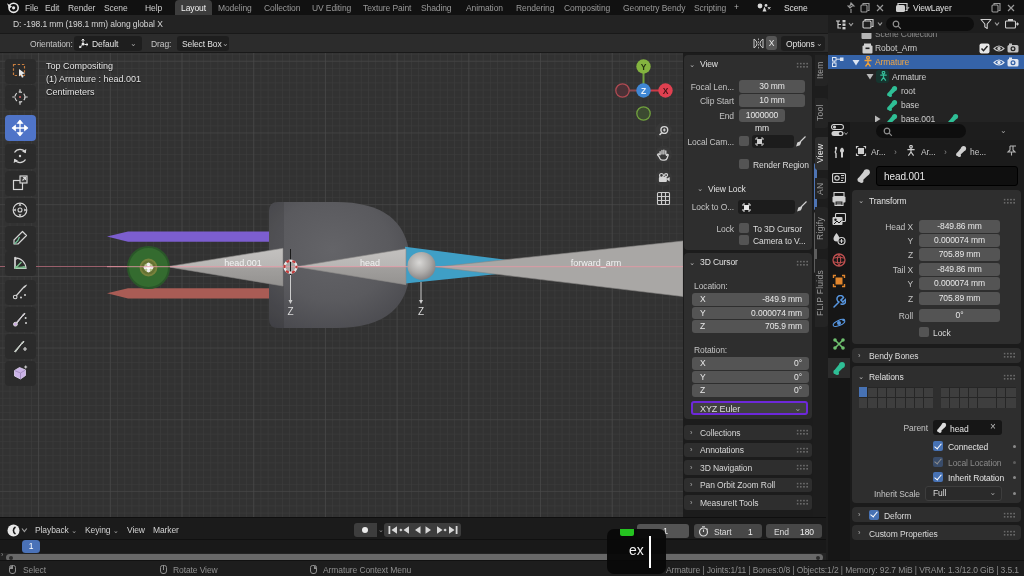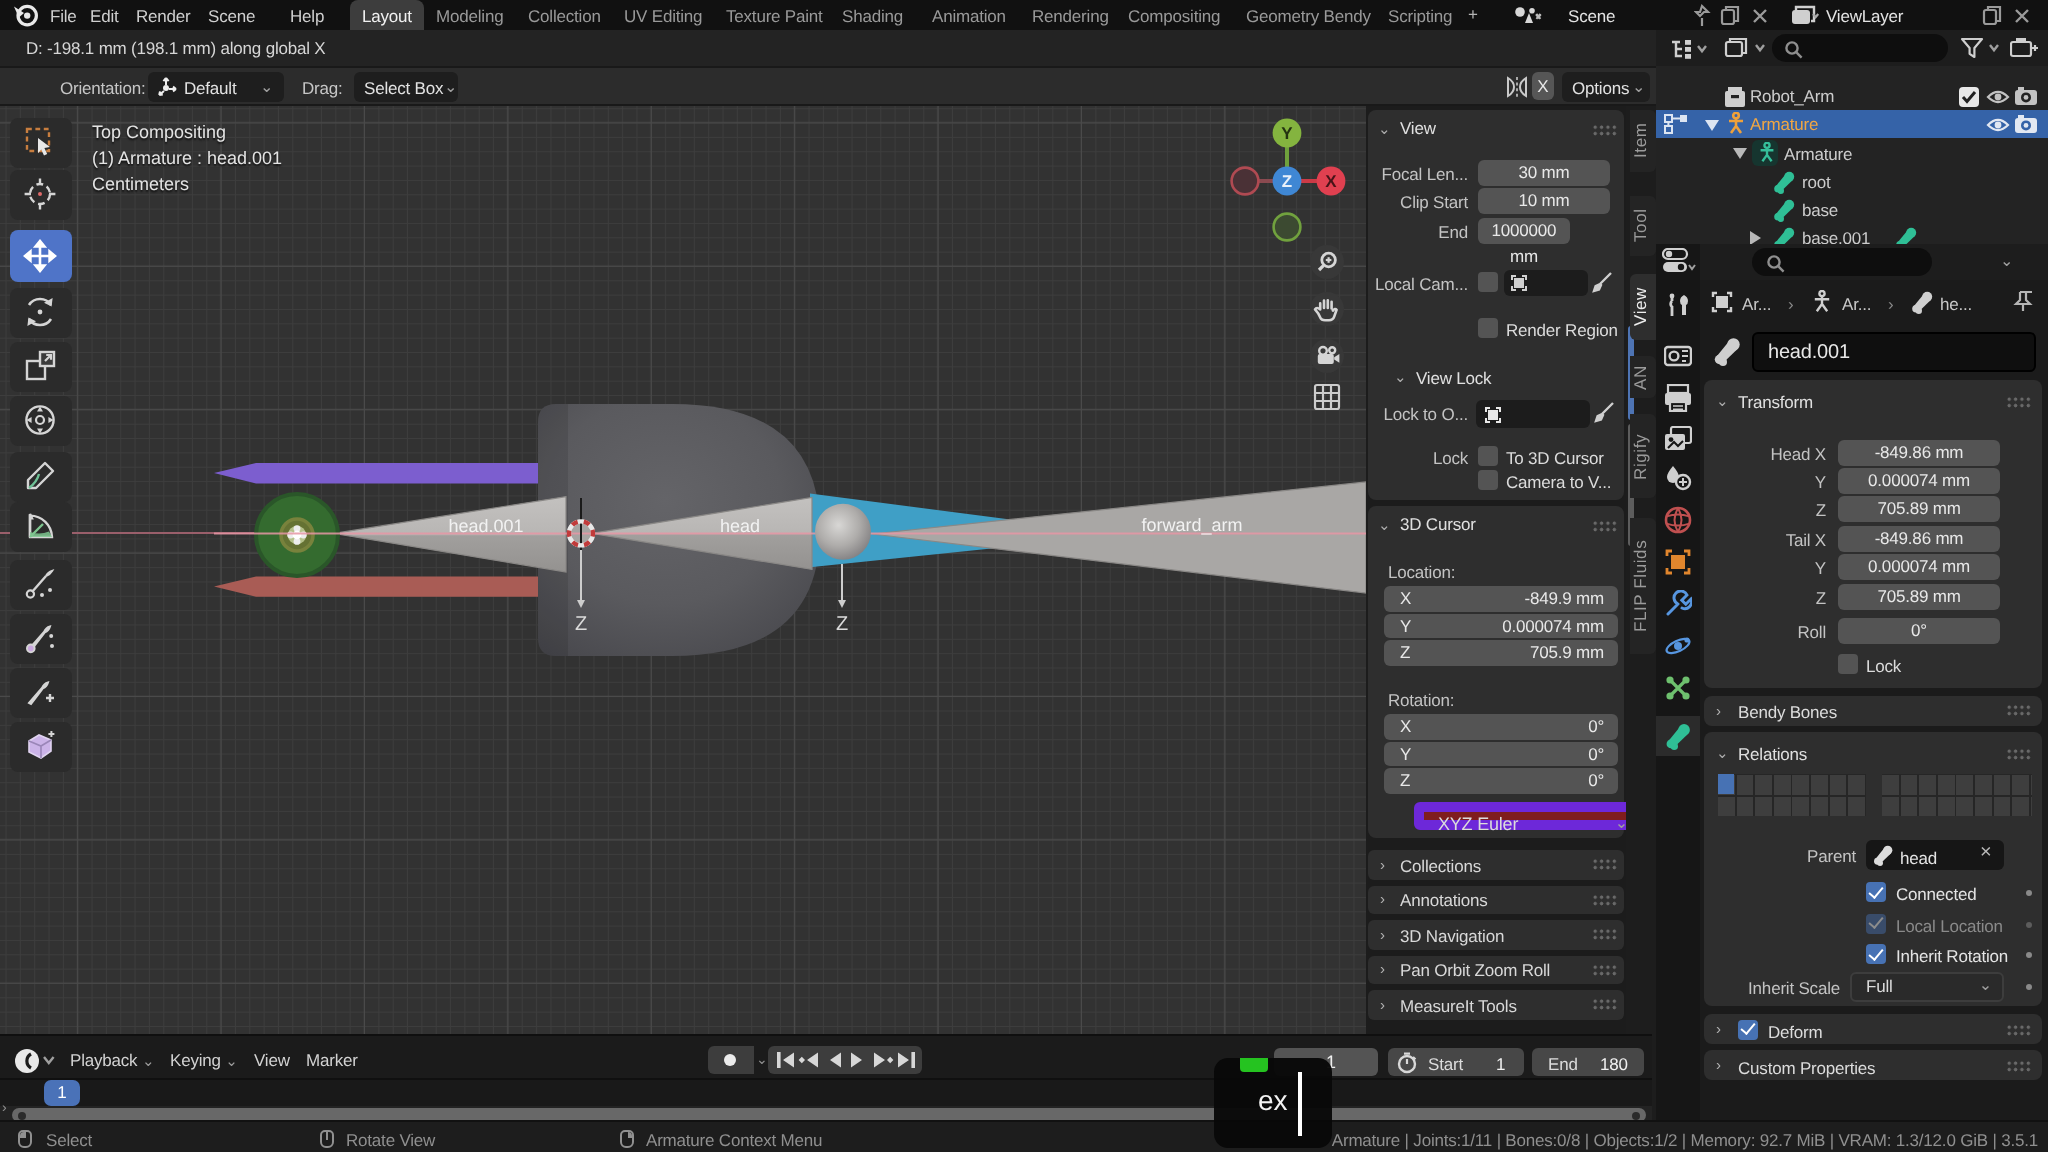--- a/index.html
+++ b/index.html
@@ -376,21 +376,21 @@
         <span style="position:absolute;right:7px">0°</span>
       </div>
   <div class="fld" style="left:9px;top:317.5px;width:117px;height:12.5px;text-align:left">
         <span style="position:absolute;left:8px">Y</span>
         <span style="position:absolute;right:7px">0°</span>
       </div>
   <div class="fld" style="left:9px;top:331px;width:117px;height:12.5px;text-align:left">
         <span style="position:absolute;left:8px">Z</span>
         <span style="position:absolute;right:7px">0°</span>
       </div>
-  <div class="ab" style="left:24px;top:348px;width:117px;height:14px;background:#7f1d1d;border:5px solid #6d28d9;border-radius:3px;color:#dcdcdc;font-size:9px;line-height:12px">
+  <div class="ab" style="left:8px;top:348px;width:117px;height:14px;background:#404040;border:2px solid #6d28d9;border-radius:3px;color:#dcdcdc;font-size:9px;line-height:12px">
         <span style="position:absolute;left:7px">XYZ Euler</span>
         <span style="position:absolute;right:5px;font-size:8px;color:#9f9f9f">⌄</span>
       </div>
 
   <div class="cp" style="top:372px">
         <span class="a">›</span>
         <span class="t">Collections</span>
         <span class="grip" style="left:112px;top:4px"></span>
       </div>
   <div class="cp" style="top:389.5px">
@@ -425,20 +425,27 @@
   <div class="vt" style="top:84px;height:33px;background:#2e2e2e;color:#ededed;border-radius:0 3px 3px 0">View</div>
   <div class="vt" style="top:125px;height:21px">AN</div>
   <div class="vt" style="top:154px;height:42px">Rigify</div>
   <div class="vt" style="top:206px;height:68px">FLIP Fluids</div>
 </div>
 </div>
 
 <div class="ab" id="outliner" style="left:828px;top:15px;width:196px;height:107px;background:#232323;overflow:hidden">
   <style>.orow{position:absolute;left:0;width:196px;height:14px;font-size:8.5px;letter-spacing:-0.1px;color:#cccccc;white-space:nowrap}</style>
 
+  <div class="orow" style="top:11px;color:#bbb">
+    <svg class="ab" style="left:33px;top:4px" width="11" height="10" viewBox="0 0 11 10">
+        <rect x="0.5" y="2" width="10" height="7" rx="1" fill="#b5b5b5"></rect>
+        <rect x="3" y="0.5" width="5" height="2.5" fill="#b5b5b5"></rect>
+      </svg>
+    <span class="ab" style="left:47px;top:3px;color:#8d8d8d">Scene Collection</span>
+  </div>
 
   <div class="ab" style="left:0;top:0;width:196px;height:18px;background:#1d1d1d"></div>
   <svg class="ab" style="left:7px;top:4px" width="24" height="11" viewBox="0 0 24 11">
       <path d="M1,2 h4 M3,2 v7 h3 M3,5.5 h3" stroke="#cfcfcf" stroke-width="1.2" fill="none"></path>
       <rect x="7.5" y="1" width="3" height="2.4" fill="#cfcfcf"></rect>
       <rect x="7.5" y="4.5" width="3" height="2.4" fill="#cfcfcf"></rect>
       <rect x="7.5" y="8" width="3" height="2.4" fill="#cfcfcf"></rect>
       <path d="M14,4 l2,2.6 2,-2.6" stroke="#9f9f9f" stroke-width="1.2" fill="none"></path>
     </svg>
   <svg class="ab" style="left:34px;top:3px" width="26" height="12" viewBox="0 0 26 12">

